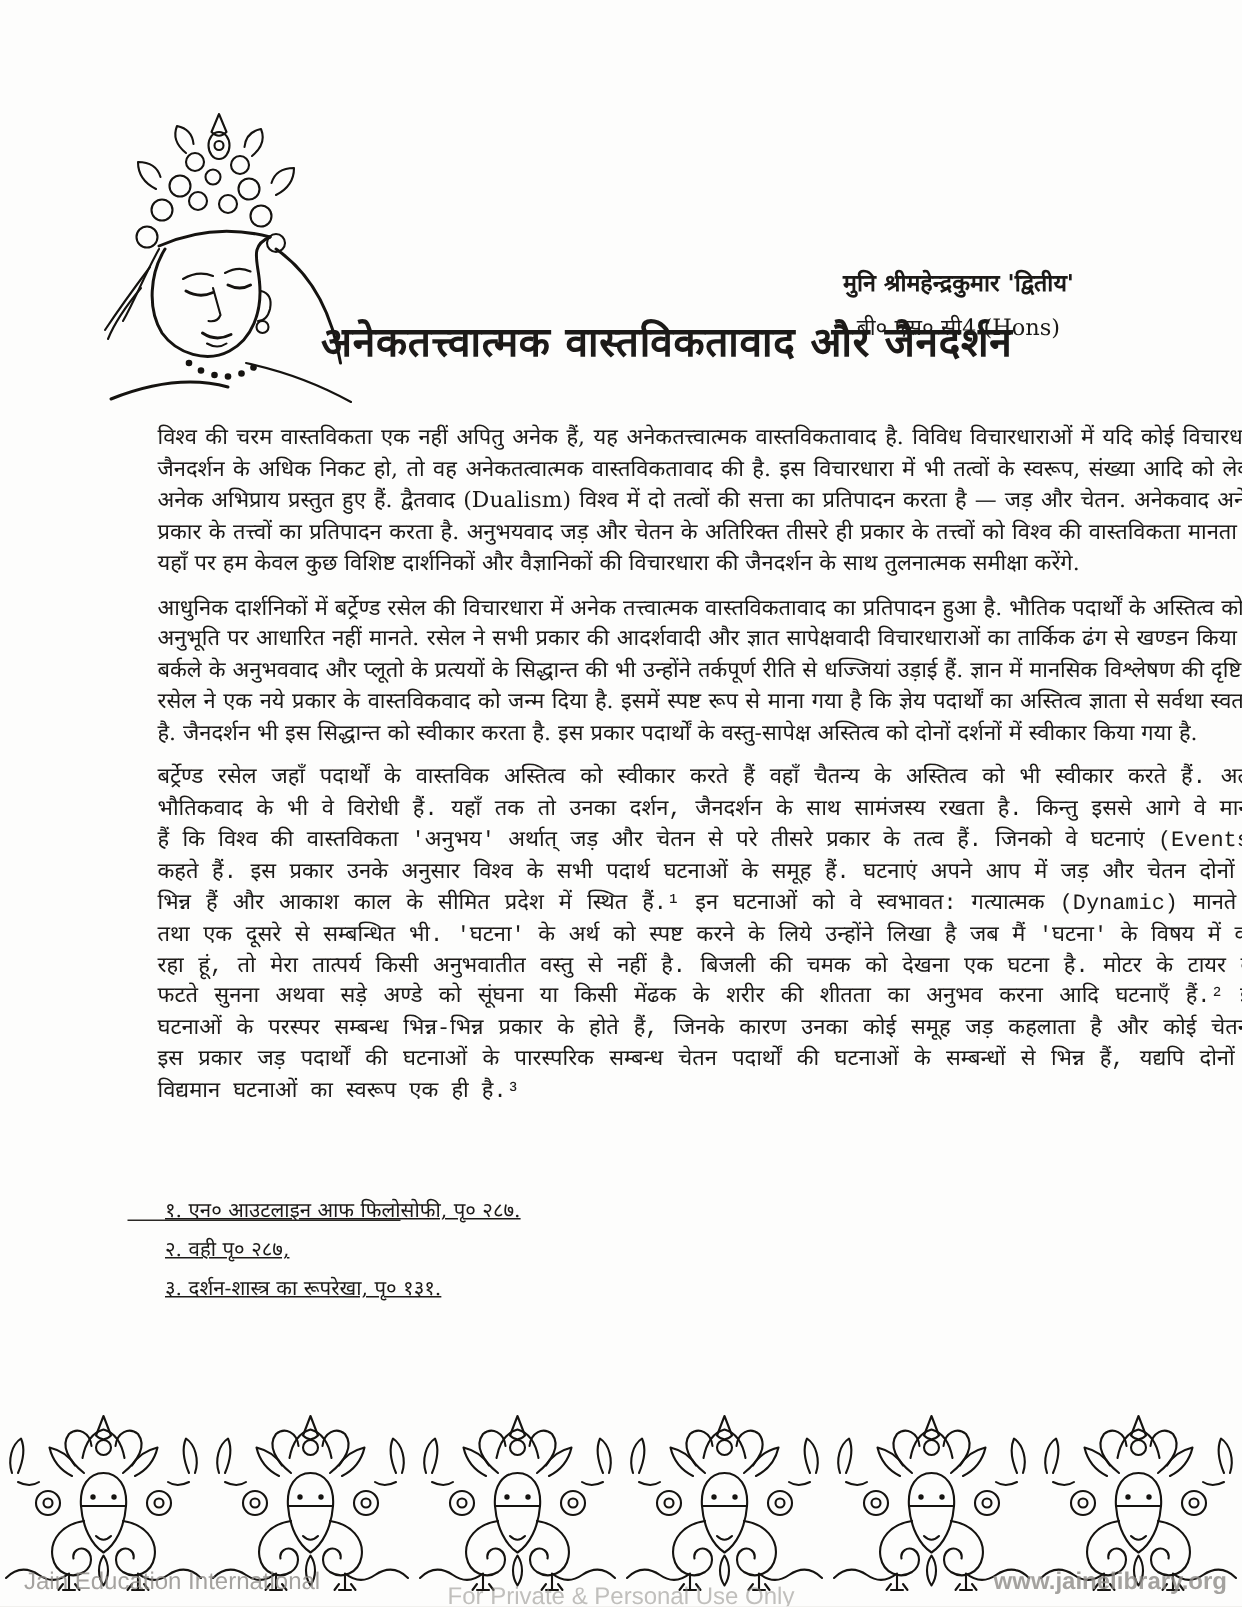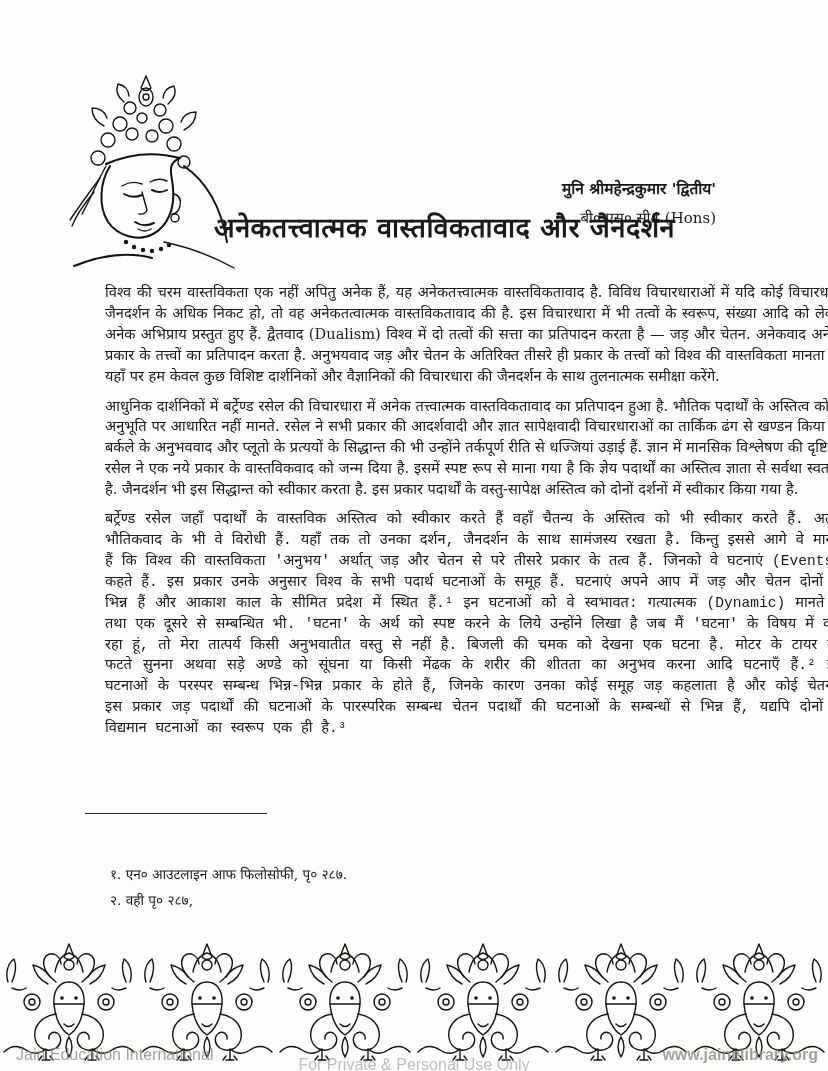--- a/index.html
+++ b/index.html
@@ -13,21 +13,21 @@
     color:#1c1a18;
   }
   
   .illustration{
     position:absolute;left:34px;top:66px;width:205px;height:205px;
   }
   .illustration svg{width:100%;height:100%;}
   
   .byline{
     position:absolute;top:174px;right:112px;
-    text-align:right;line-height:1.95;
+    text-align:center;line-height:1.95;
     font-size:15px;
   }
   .byline .b1{font-weight:700;font-size:15.5px;}
   .byline .b2{font-size:15px;}
   
   .title{
     position:absolute;left:214px;top:208px;
     font-size:27px;font-weight:700;letter-spacing:.5px;
     white-space:nowrap;
   }
@@ -39,22 +39,22 @@
     margin-left:20px;
   }
   .para{margin:0 0 9px 0;}
   .para:last-child{margin-bottom:0;font-family:Liberation Mono, monospace;}
   
   .fn-rule{
     position:absolute;left:85px;top:813px;width:182px;height:0;
     border-top:1.5px solid #2a2825;
   }
   .footnotes{
-    position:absolute;left:110px;top:861px;
-    font-size:13.6px;line-height:26px;
+    position:absolute;left:110px;top:794px;
+    font-size:13.6px;line-height:26px;text-decoration:underline;
   }
   
   .border-band{
     position:absolute;left:0;top:938px;width:828px;height:128px;
   }
   .border-band svg{width:100%;height:100%;}
   
   .wm{
     position:absolute;top:1046px;
     font-family:"Liberation Sans","DejaVu Sans",sans-serif;
@@ -141,20 +141,21 @@
   <div class="body">
     <p class="para">विश्व की चरम वास्तविकता एक नहीं अपितु अनेक हैं, यह अनेकतत्त्वात्मक वास्तविकतावाद है. विविध विचारधाराओं में यदि कोई विचारधारा जैनदर्शन के अधिक निकट हो, तो वह अनेकतत्वात्मक वास्तविकतावाद की है. इस विचारधारा में भी तत्वों के स्वरूप, संख्या आदि को लेकर अनेक अभिप्राय प्रस्तुत हुए हैं. द्वैतवाद (Dualism) विश्व में दो तत्वों की सत्ता का प्रतिपादन करता है — जड़ और चेतन. अनेकवाद अनेक प्रकार के तत्त्वों का प्रतिपादन करता है. अनुभयवाद जड़ और चेतन के अतिरिक्त तीसरे ही प्रकार के तत्त्वों को विश्व की वास्तविकता मानता है. यहाँ पर हम केवल कुछ विशिष्ट दार्शनिकों और वैज्ञानिकों की विचारधारा की जैनदर्शन के साथ तुलनात्मक समीक्षा करेंगे.</p>
     <p class="para">आधुनिक दार्शनिकों में बर्ट्रेण्ड रसेल की विचारधारा में अनेक तत्त्वात्मक वास्तविकतावाद का प्रतिपादन हुआ है. भौतिक पदार्थों के अस्तित्व को वे अनुभूति पर आधारित नहीं मानते. रसेल ने सभी प्रकार की आदर्शवादी और ज्ञात सापेक्षवादी विचारधाराओं का तार्किक ढंग से खण्डन किया है. बर्कले के अनुभववाद और प्लूतो के प्रत्ययों के सिद्धान्त की भी उन्होंने तर्कपूर्ण रीति से धज्जियां उड़ाई हैं. ज्ञान में मानसिक विश्लेषण की दृष्टि से रसेल ने एक नये प्रकार के वास्तविकवाद को जन्म दिया है. इसमें स्पष्ट रूप से माना गया है कि ज्ञेय पदार्थों का अस्तित्व ज्ञाता से सर्वथा स्वतन्त्र है. जैनदर्शन भी इस सिद्धान्त को स्वीकार करता है. इस प्रकार पदार्थों के वस्तु-सापेक्ष अस्तित्व को दोनों दर्शनों में स्वीकार किया गया है.</p>
     <p class="para">बर्ट्रेण्ड रसेल जहाँ पदार्थों के वास्तविक अस्तित्व को स्वीकार करते हैं वहाँ चैतन्य के अस्तित्व को भी स्वीकार करते हैं. अत: भौतिकवाद के भी वे विरोधी हैं. यहाँ तक तो उनका दर्शन, जैनदर्शन के साथ सामंजस्य रखता है. किन्तु इससे आगे वे मानते हैं कि विश्व की वास्तविकता 'अनुभय' अर्थात् जड़ और चेतन से परे तीसरे प्रकार के तत्व हैं. जिनको वे घटनाएं (Events) कहते हैं. इस प्रकार उनके अनुसार विश्व के सभी पदार्थ घटनाओं के समूह हैं. घटनाएं अपने आप में जड़ और चेतन दोनों से भिन्न हैं और आकाश काल के सीमित प्रदेश में स्थित हैं.¹ इन घटनाओं को वे स्वभावत: गत्यात्मक (Dynamic) मानते हैं तथा एक दूसरे से सम्बन्धित भी. 'घटना' के अर्थ को स्पष्ट करने के लिये उन्होंने लिखा है जब मैं 'घटना' के विषय में कह रहा हूं, तो मेरा तात्पर्य किसी अनुभवातीत वस्तु से नहीं है. बिजली की चमक को देखना एक घटना है. मोटर के टायर को फटते सुनना अथवा सड़े अण्डे को सूंघना या किसी मेंढक के शरीर की शीतता का अनुभव करना आदि घटनाएँ हैं.² इन घटनाओं के परस्पर सम्बन्ध भिन्न-भिन्न प्रकार के होते हैं, जिनके कारण उनका कोई समूह जड़ कहलाता है और कोई चेतन. इस प्रकार जड़ पदार्थों की घटनाओं के पारस्परिक सम्बन्ध चेतन पदार्थों की घटनाओं के सम्बन्धों से भिन्न हैं, यद्यपि दोनों में विद्यमान घटनाओं का स्वरूप एक ही है.³</p>
   </div>
 
   <div class="fn-rule"></div>
   <div class="footnotes">
     <div>१. एन० आउटलाइन आफ फिलोसोफी, पृ० २८७.</div>
     <div>२. वही पृ० २८७,</div>
+    <div>३. दर्शन-शास्त्र का रूपरेखा, पृ० १३१.</div>
   </div>
 
   <div class="border-band">
     <svg viewBox="0 0 828 128" aria-hidden="true">
       <defs>
         <g id="motif">
 
           <path class="stroke-thin" d="M69,6 l-5,13 q5,5 10,0 z"></path>
           <circle class="stroke-thin" cx="69" cy="27" r="5"></circle>
 

